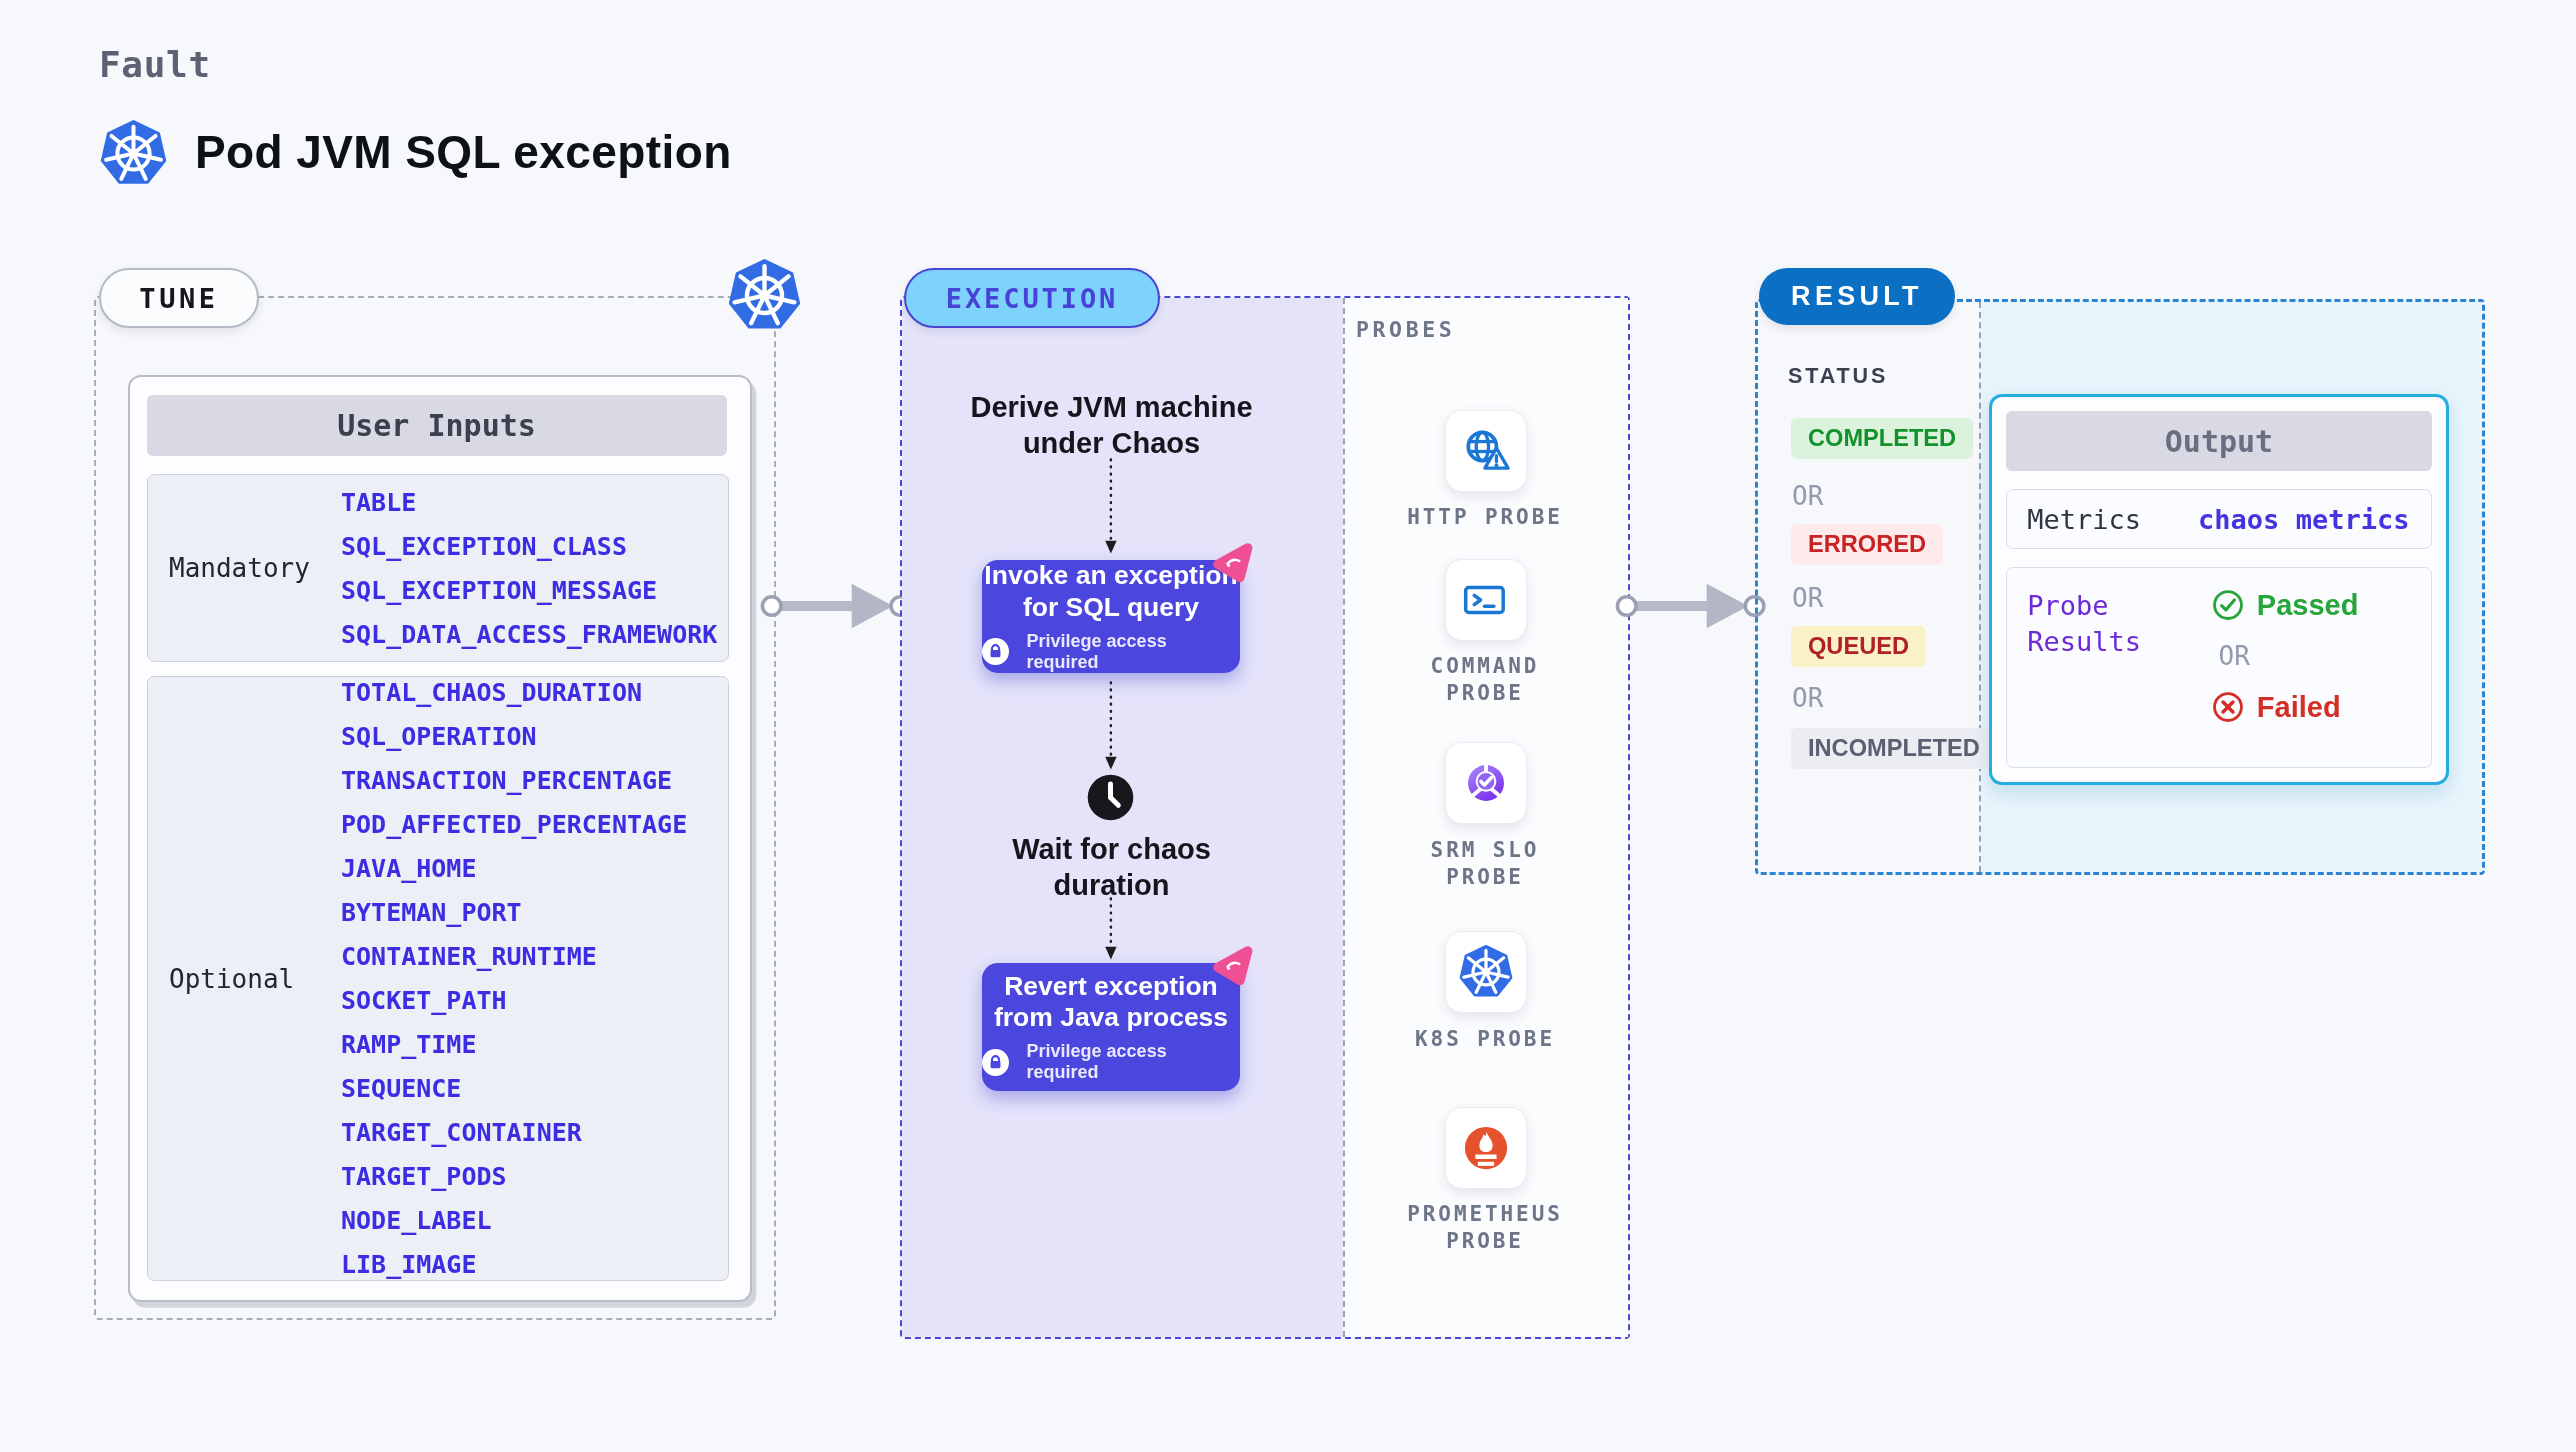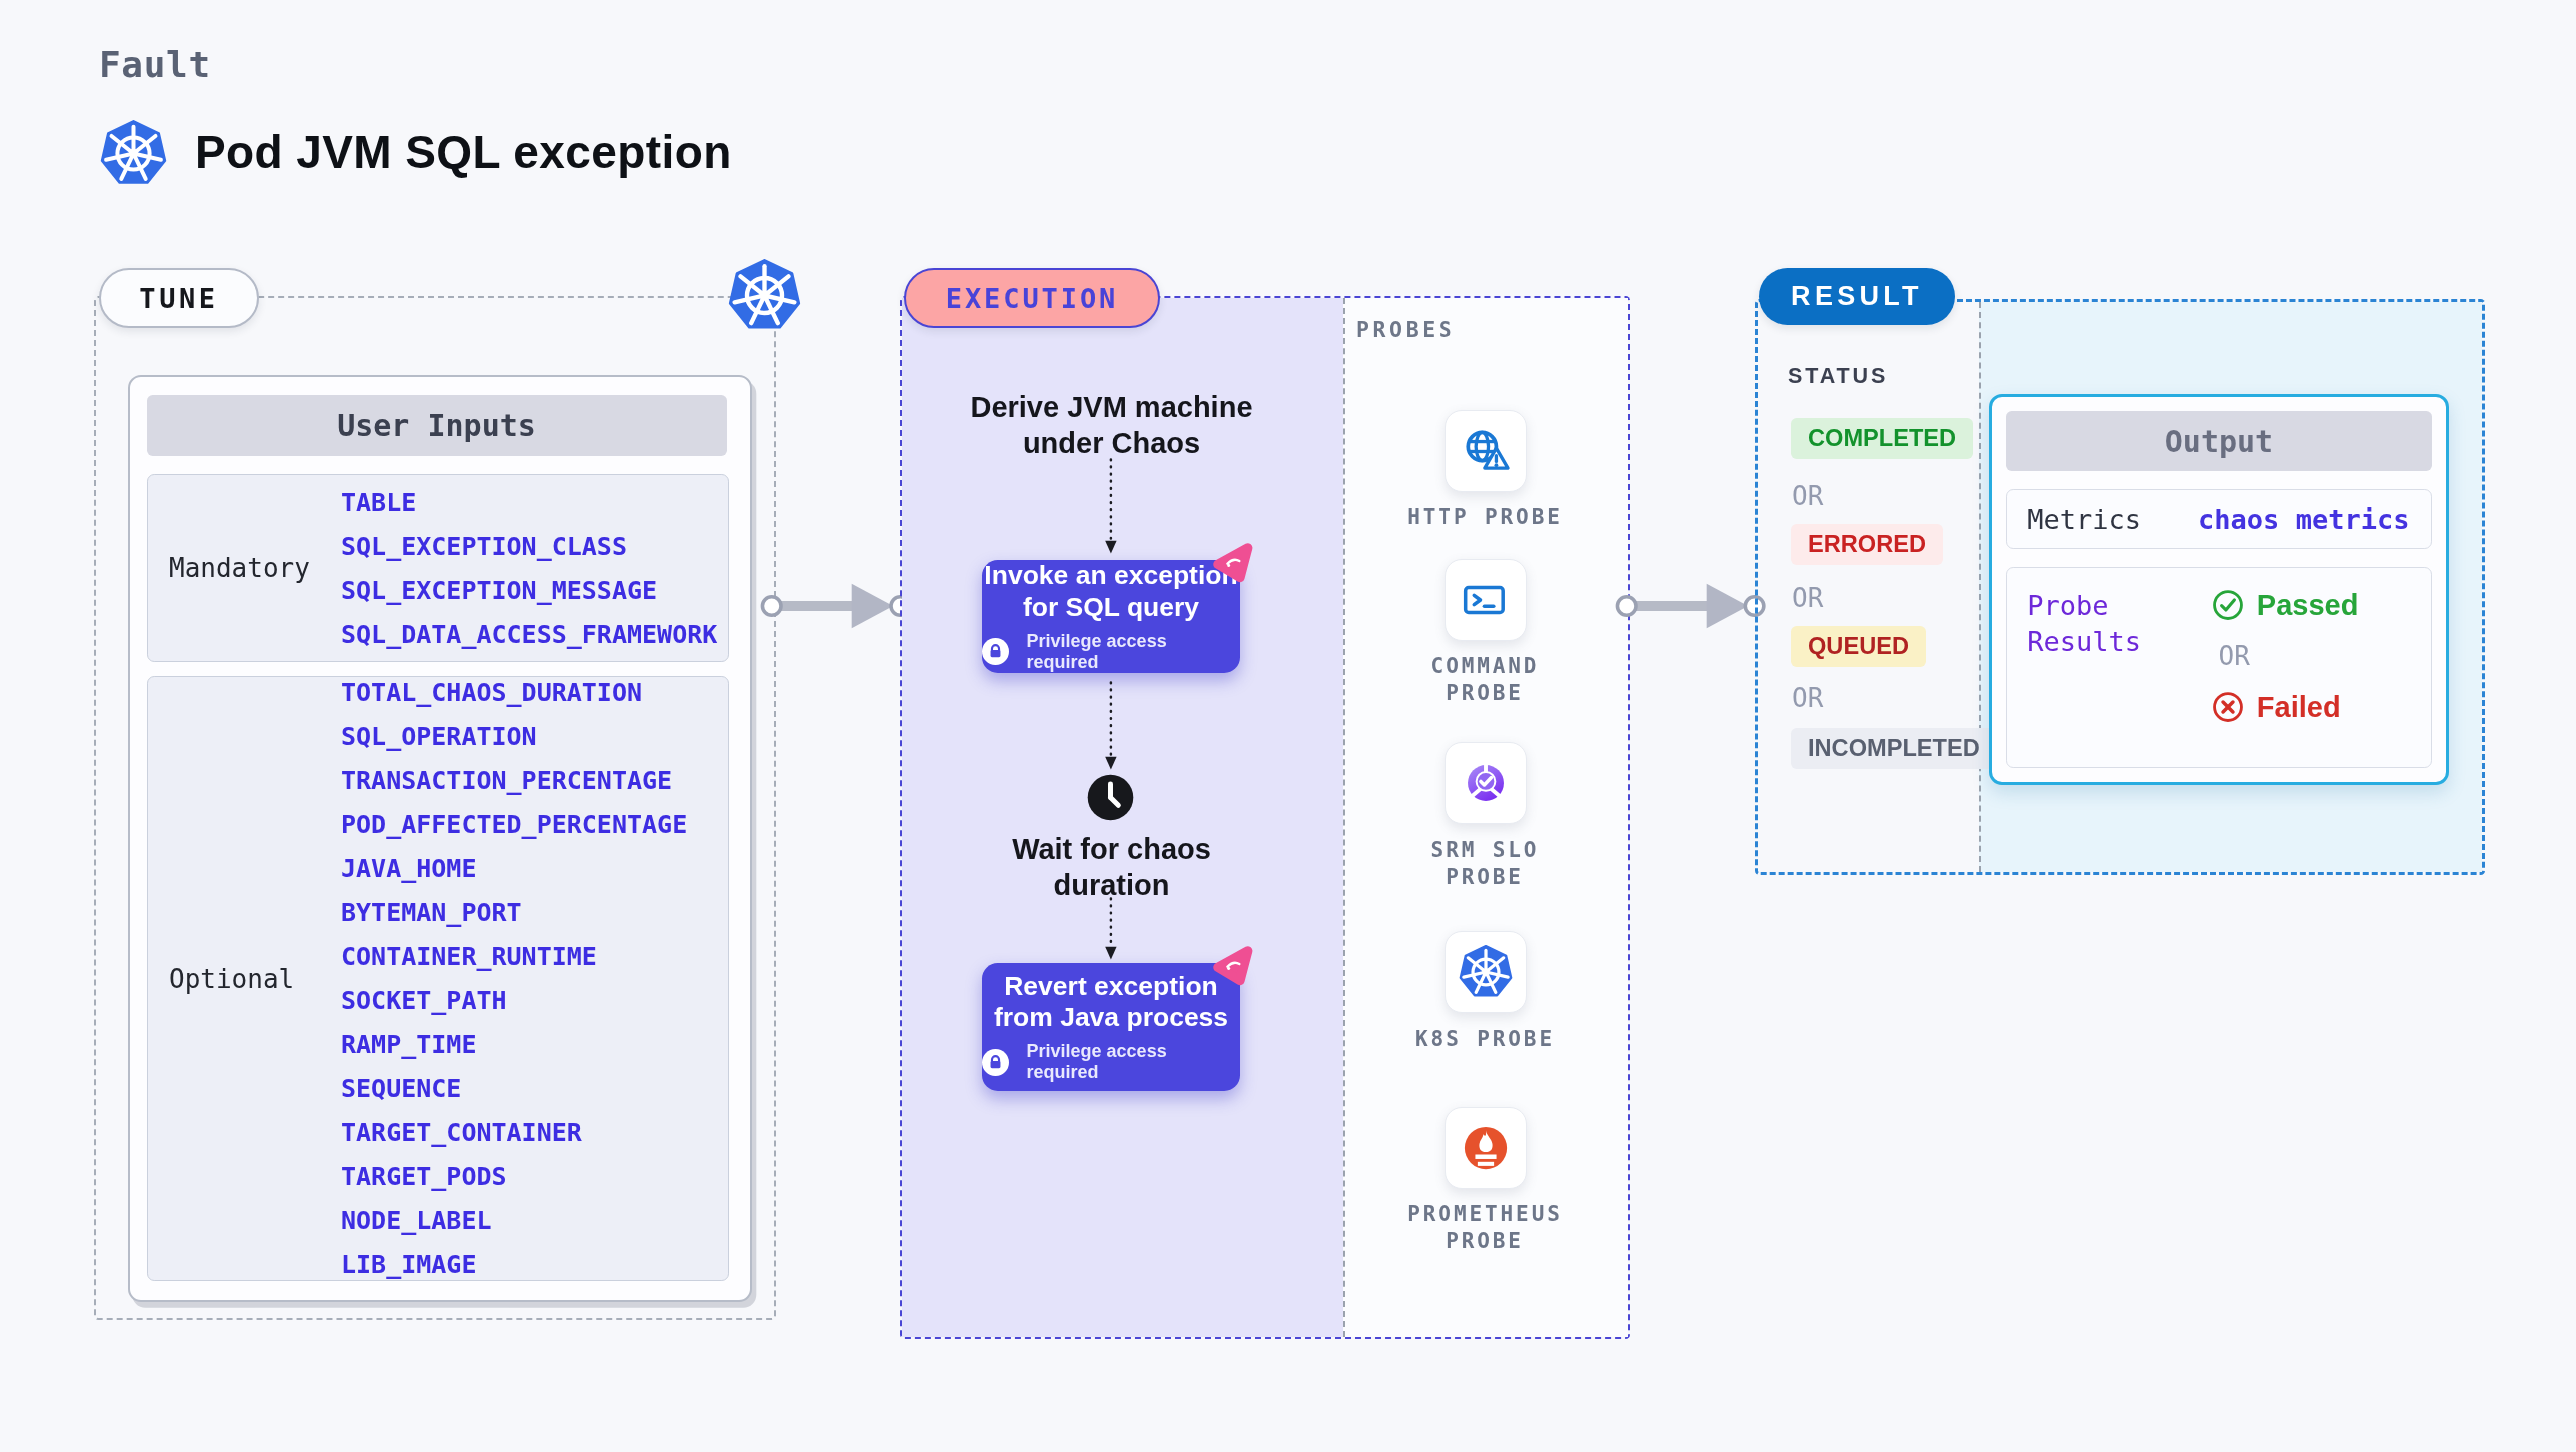--- a/index.html
+++ b/index.html
@@ -19,21 +19,21 @@
   .exec-flow-bg{position:absolute;left:0;top:0;bottom:0;width:441px;background:#e4e3fa;}
   .exec-probes-bg{position:absolute;left:441px;top:0;bottom:0;right:0;background:#fbfcfe;}
   .exec-sep{position:absolute;left:441px;top:0;bottom:0;border-left:2.1px dashed #9aa2ad;}
   .sec-result{position:absolute;left:1755px;top:299px;width:724px;height:570px;border:3.6px dashed #2b84d4;border-radius:4.3px;}
   .result-output-bg{position:absolute;left:221px;top:0;bottom:0;right:0;background:#e7f4fb;}
   .result-sep{position:absolute;left:221px;top:0;bottom:0;border-left:2.1px dashed #9aa2ad;}
 
   
   .pill{position:absolute;display:flex;align-items:center;justify-content:center;border-radius:31.5px;font-weight:bold;box-shadow:0 3.6px 8.6px rgba(30,35,60,.10);}
   .pill-tune{left:99px;top:268px;width:156px;height:56px;background:#fbfcfe;border:2.9px solid #b4bac7;color:#15171c;font-size:27px;letter-spacing:3.6px;}
-  .pill-exec{left:904px;top:268px;width:252px;height:56px;background:#fca5a5;border:2.9px solid #4a45d4;color:#4843d8;font-size:27px;letter-spacing:2.9px;}
+  .pill-exec{left:904px;top:268px;width:252px;height:56px;background:#7dd3fc;border:2.9px solid #4a45d4;color:#4843d8;font-size:27px;letter-spacing:2.9px;}
   .pill-result{left:1759px;top:268px;width:196px;height:57px;background:#0b6fc4;border:none;color:#ffffff;font-size:27px;letter-spacing:4.3px;font-family:"Liberation Sans","DejaVu Sans",sans-serif;}
   .tune-k8s{position:absolute;left:728px;top:259px;width:73px;height:73px;}
 
   
   .ui-card{position:absolute;left:128px;top:375px;width:620px;height:923px;background:#fdfdff;border:2.1px solid #b6bcc8;border-radius:13px;box-shadow:4.3px 5.7px 0 rgba(140,146,160,.35);}
   .ui-head{position:absolute;left:16.5px;top:18px;width:580px;height:61px;background:#d8d9e3;border-radius:5.7px;display:flex;align-items:center;justify-content:center;font-size:30px;font-weight:bold;color:#3b4050;}
   .grp{position:absolute;left:16.5px;width:580px;background:#edeff7;border:1.4px solid #cad0dd;border-radius:7.2px;display:flex;align-items:center;}
   .grp-mand{top:97px;height:186px;}
   .grp-opt{top:299px;height:603px;}
   .grp-label{width:172px;padding-left:21.5px;font-size:26px;color:#23262e;}

